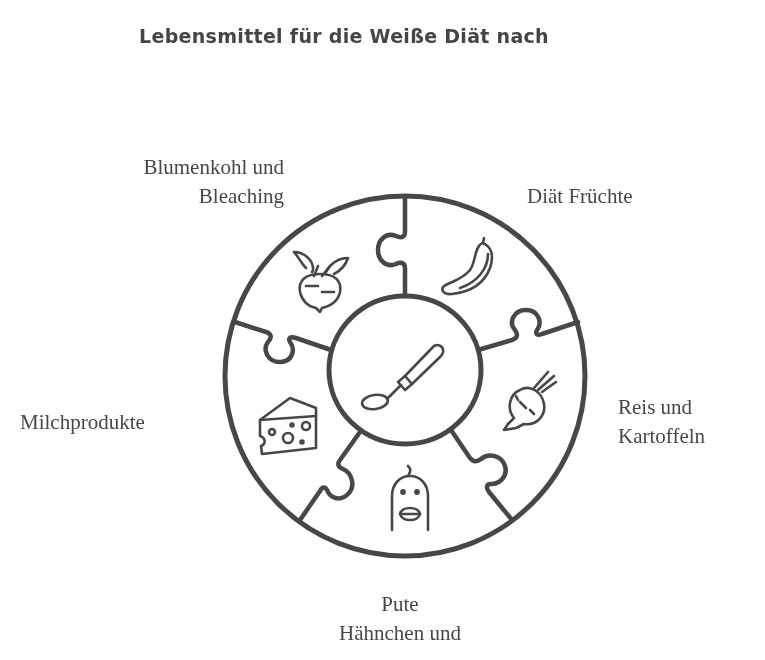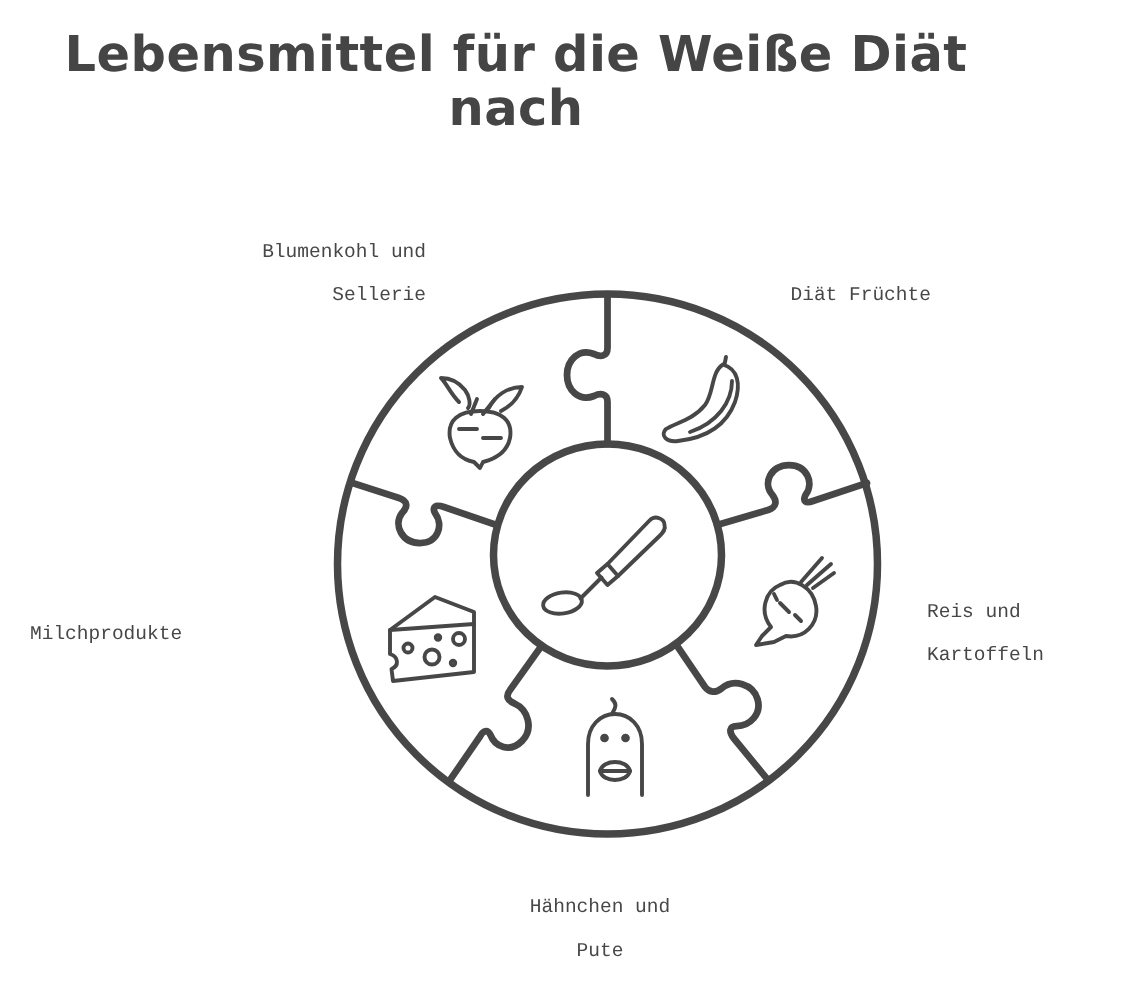--- a/index.html
+++ b/index.html
@@ -1,49 +1,49 @@
 <!DOCTYPE html>
 <html><head>
 <meta charset="utf-8">
 <style>
   html, body { margin: 0; padding: 0; background: #ffffff; }
   body { width: 765px; height: 660px; position: relative; overflow: hidden;
          font-family: "DejaVu Sans", sans-serif; color: #474747; }
   .title { position: absolute; left: 0; top: 18px; width: 688px; text-align: center;
-           font-family: "DejaVu Sans", sans-serif; font-weight: bold; font-size: 33px;
+           font-family: "DejaVu Sans", sans-serif; font-weight: bold; font-size: 19px;
            line-height: 36px; color: #454545; letter-spacing: 0.3px; }
-  .label { position: absolute; font-family: Liberation Mono, monospace; font-size: 13px;
+  .label { position: absolute; font-family: Liberation Serif, serif; font-size: 21px;
            line-height: 29px; color: #474747; }
   .label span { display: block; }
   #diagram { position: absolute; left: 0; top: 0; }
 </style>
 </head>
 <body>
 
 <div class="title">
   <div>Lebensmittel für die Weiße Diät nach</div>
 </div>
 
 <div class="label" style="left:60px; top:153px; width:224px; text-align:right;">
   <span>Blumenkohl und</span>
-  <span>Sellerie</span>
+  <span>Bleaching</span>
 </div>
 
 <div class="label" style="left:527px; top:182px; text-align:left;">
   <span>Diät Früchte</span>
 </div>
 
 <div class="label" style="left:618px; top:393px; text-align:left;">
   <span>Reis und</span>
   <span>Kartoffeln</span>
 </div>
 
 <div class="label" style="left:290px; top:590px; width:220px; text-align:center;">
+  <span>Pute</span>
   <span>Hähnchen und</span>
-  <span>Pute</span>
 </div>
 
 <div class="label" style="left:20px; top:408px; text-align:left;">
   <span>Milchprodukte</span>
 </div>
 
 <svg id="diagram" width="765" height="660" viewBox="0 0 765 660">
   <g fill="none" stroke="#474747" stroke-linecap="round" stroke-linejoin="round">
 
     <ellipse cx="405" cy="376" rx="180" ry="180" stroke-width="5"></ellipse>

